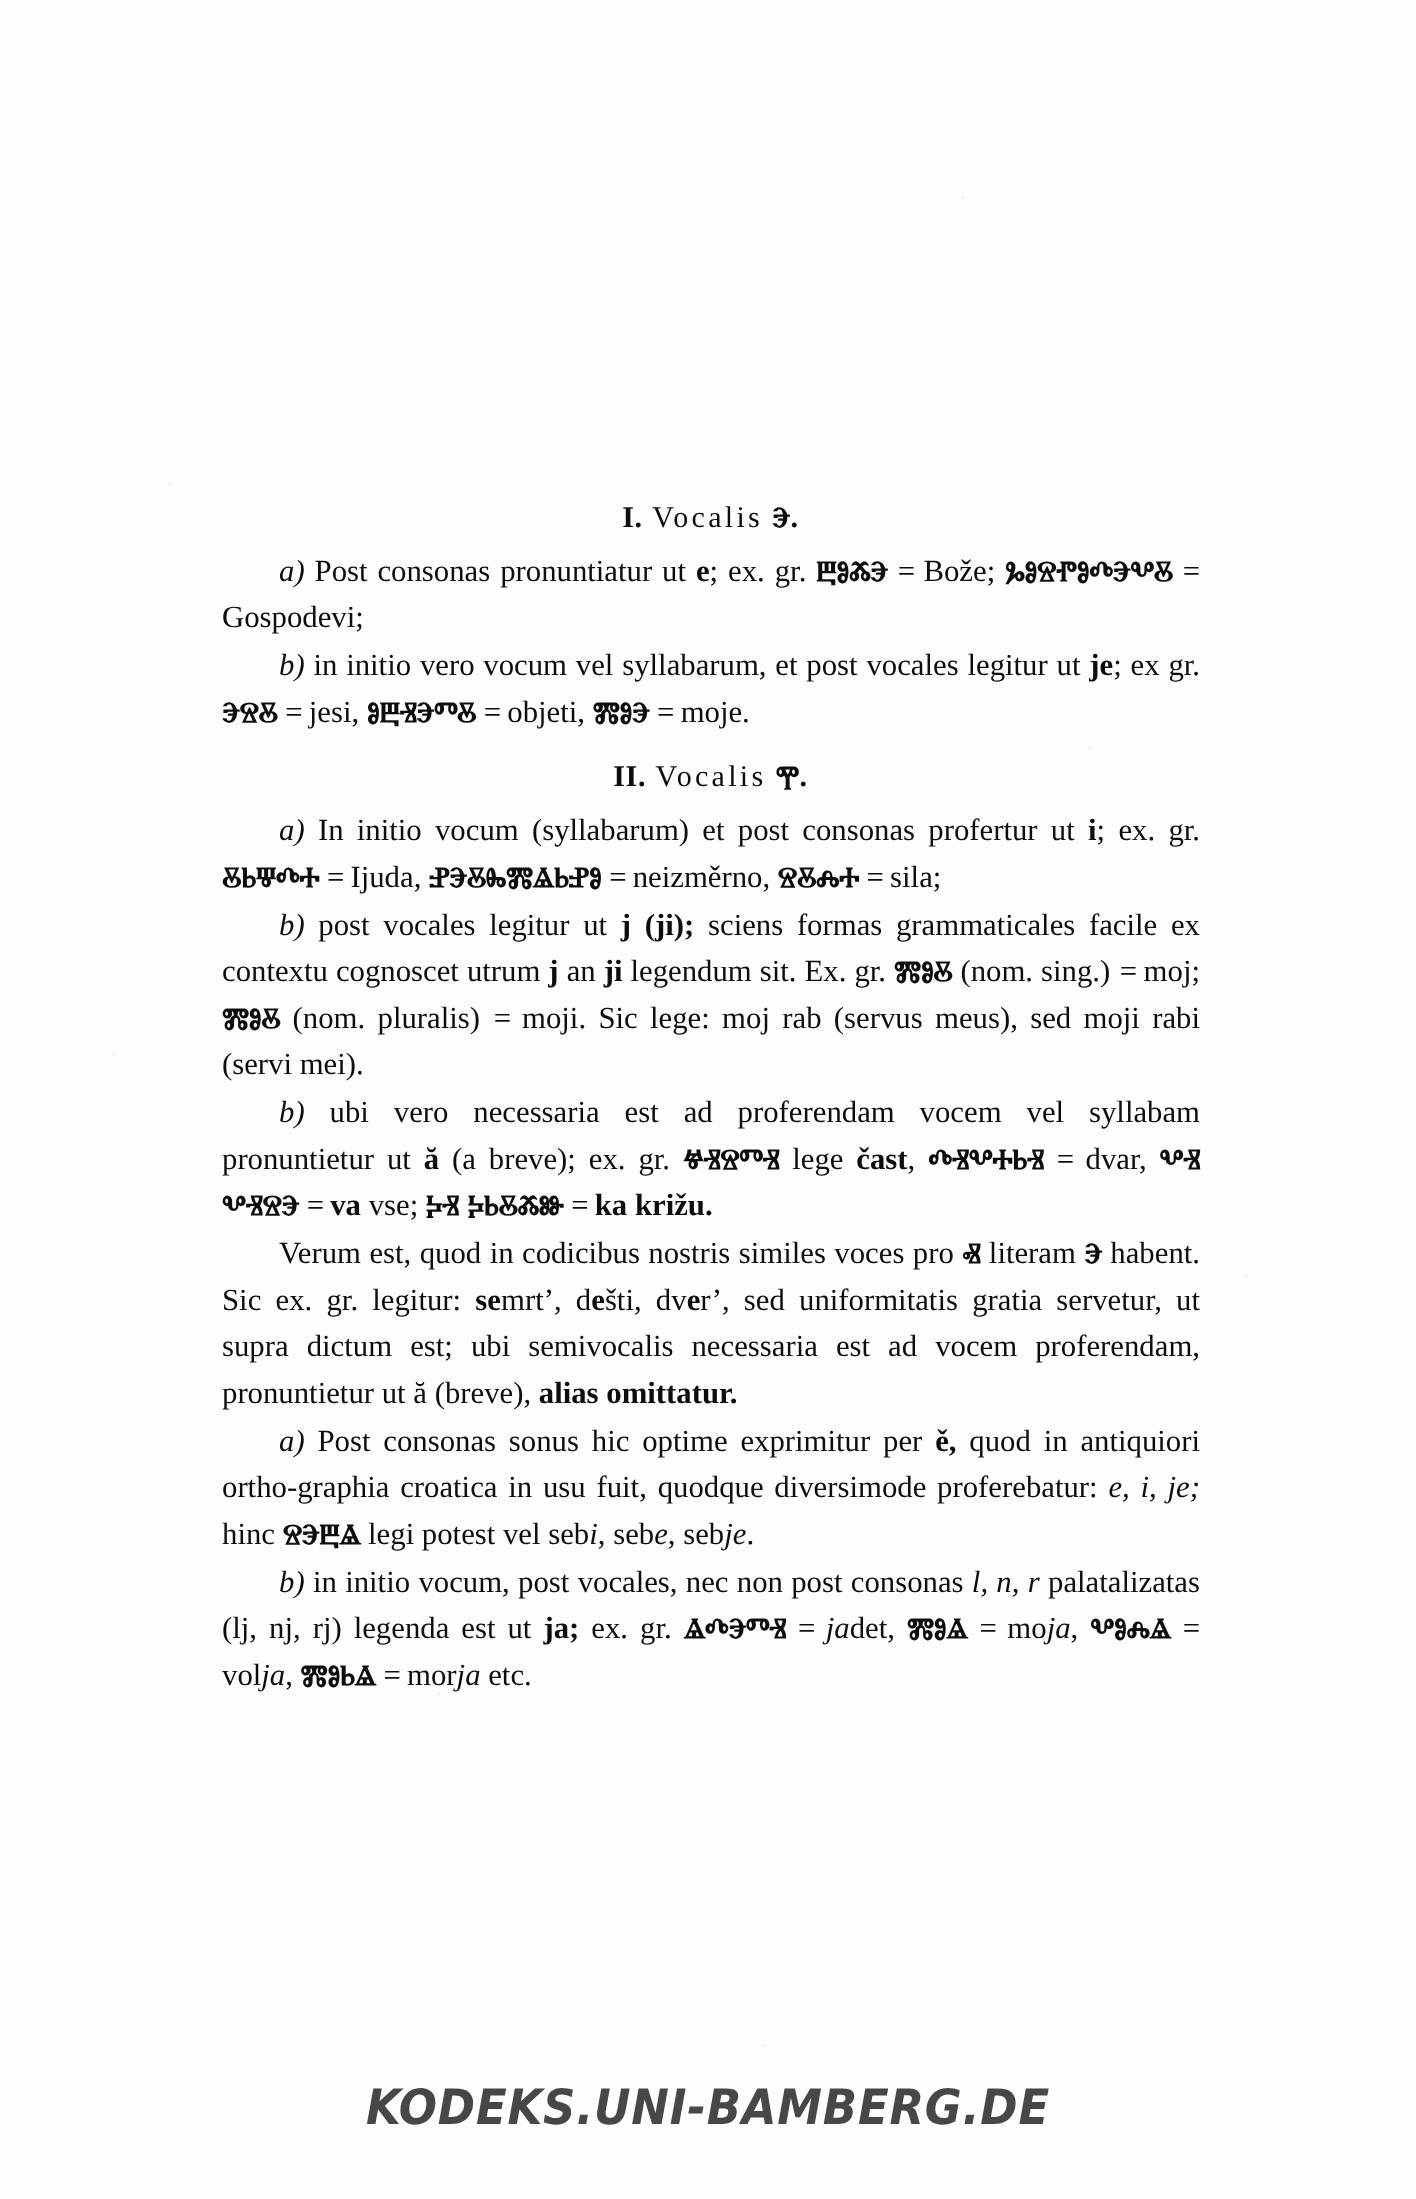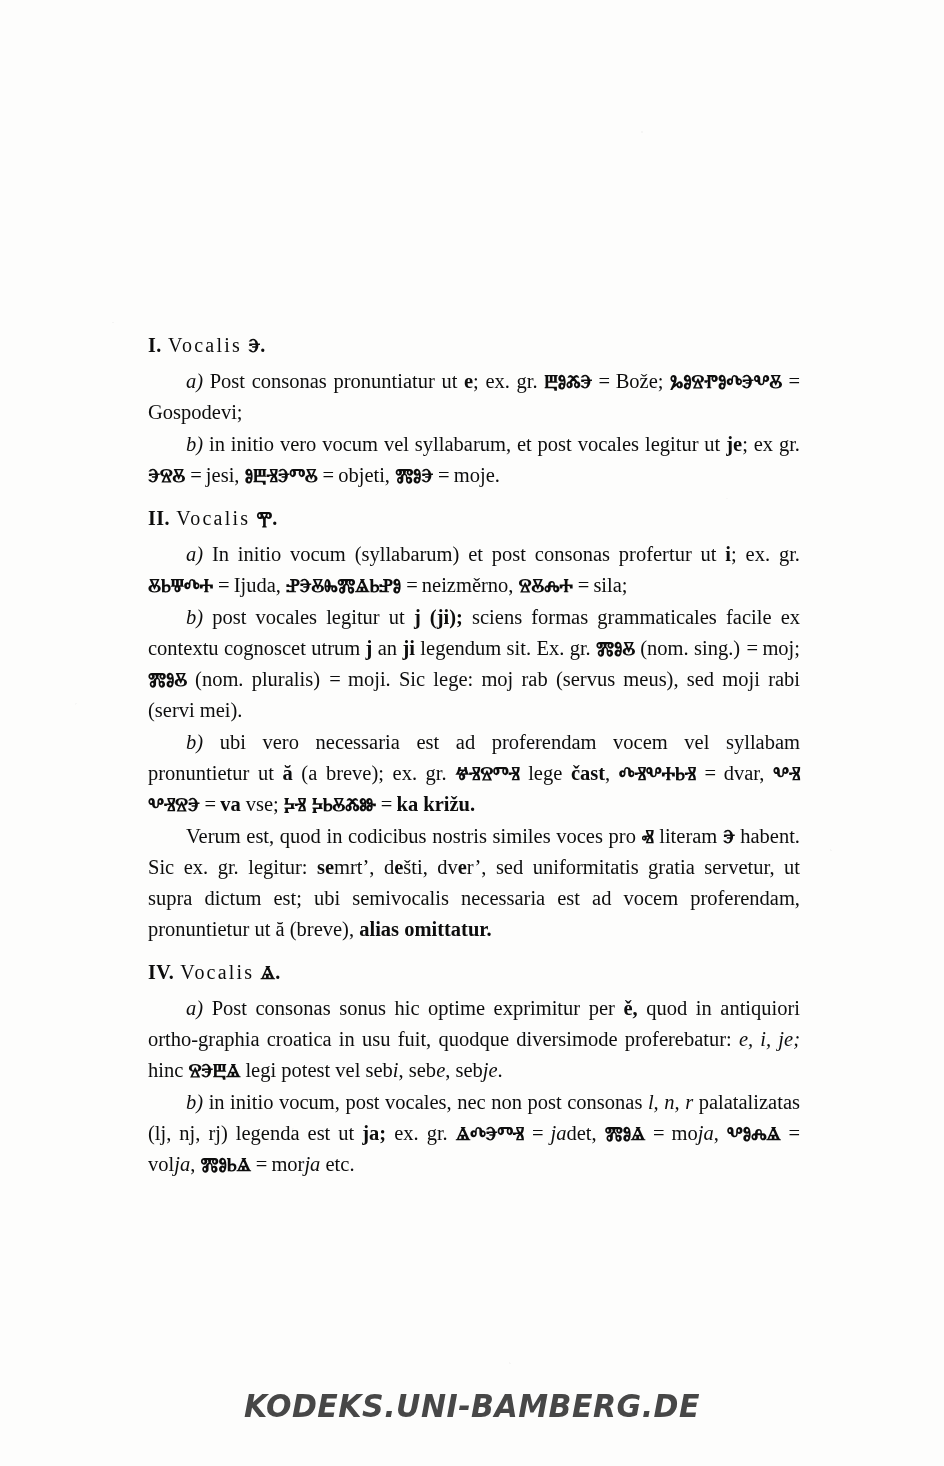--- a/index.html
+++ b/index.html
@@ -46,21 +46,21 @@
   .page-title {
     font-size: 27.5px;
     letter-spacing: 0.9px;
     text-align: center;
     white-space: nowrap;
     margin: 0 0 22px -4px;
     font-weight: 400;
   }
 
   .section-heading {
-    text-align: left;
+    text-align: center;
     font-size: 20px;
     font-weight: 700;
     letter-spacing: 1.2px;
     margin: 16px 0 9px 0;
   }
   .section-heading .roman {
     letter-spacing: 0.5px;
   }
   .section-heading .word {
     letter-spacing: 2.2px;
@@ -129,19 +129,18 @@
 
   <div id="sections">
       <div class="section-heading"><span class="roman">I.</span> <span class="word">Vocalis</span> <span class="glag">Ⰵ</span><span>.</span></div>
       <p class="para"><span class="indent"></span><i>a)</i> <span>Post consonas pronuntiatur ut </span><b>e</b><span>; ex. gr. </span><span class="glag">ⰁⰑⰆⰅ</span><span class="eq"> = </span><span>Bože; </span><span class="glag">ⰃⰑⰔⰒⰑⰄⰅⰂⰋ</span><span class="eq"> = </span><span>Gospodevi;</span></p>
       <p class="para"><span class="indent"></span><i>b)</i> <span>in initio vero vocum vel syllabarum, et post vocales legitur ut </span><b>je</b><span>; ex gr. </span><span class="glag">ⰅⰔⰋ</span><span class="eq"> = </span><span>jesi, </span><span class="glag">ⰑⰁⰠⰅⰕⰋ</span><span class="eq"> = </span><span>objeti, </span><span class="glag">ⰏⰑⰅ</span><span class="eq"> = </span><span>moje.</span></p>
       <div class="section-heading"><span class="roman">II.</span> <span class="word">Vocalis</span> <span class="glag">Ⰹ</span><span>.</span></div>
       <p class="para"><span class="indent"></span><i>a)</i> <span>In initio vocum (syllabarum) et post consonas profertur ut </span><b>i</b><span>; ex. gr. </span><span class="glag">ⰋⰓⰛⰄⰀ</span><span class="eq"> = </span><span>Ijuda, </span><span class="glag">ⰐⰅⰋⰈⰏⰡⰓⰐⰑ</span><span class="eq"> = </span><span>neizměrno, </span><span class="glag">ⰔⰋⰎⰀ</span><span class="eq"> = </span><span>sila;</span></p>
       <p class="para"><span class="indent"></span><i>b)</i> <span>post vocales legitur ut </span><b>j (ji);</b><span> sciens formas grammaticales facile ex contextu cognoscet utrum </span><b>j</b><span> an </span><b>ji</b><span> legendum sit. Ex. gr. </span><span class="glag">ⰏⰑⰋ</span><span> (nom. sing.) </span><span class="eq"> = </span><span>moj; </span><span class="glag">ⰏⰑⰋ</span><span> (nom. pluralis) </span><span class="eq"> = </span><span>moji. Sic lege: moj rab (servus meus), sed moji rabi (servi mei).</span></p>
       <p class="para"><span class="indent"></span><i>b)</i> <span>ubi vero necessaria est ad proferendam vocem vel syllabam pronuntietur ut </span><b>ă</b><span> (a breve); ex. gr. </span><span class="glag">ⰝⰠⰔⰕⰠ</span><span> lege </span><b>čast</b><span>, </span><span class="glag">ⰄⰠⰂⰀⰓⰠ</span><span class="eq"> = </span><span>dvar, </span><span class="glag">ⰂⰠ ⰂⰠⰔⰅ</span><span class="eq"> = </span><b>va</b><span> vse; </span><span class="glag">ⰍⰠ ⰍⰓⰋⰆⰖ</span><span class="eq"> = </span><b>ka križu.</b></p>
       <p class="para"><span class="indent"></span><span>Verum est, quod in codicibus nostris similes voces pro </span><span class="glag">Ⱏ</span><span> literam </span><span class="glag">Ⰵ</span><span> habent. Sic ex. gr. legitur: </span><b>se</b><span>mrt’, d</span><b>e</b><span>šti, dv</span><b>e</b><span>r’, sed uniformitatis gratia servetur, ut supra dictum est; ubi semivocalis necessaria est ad vocem proferendam, pronuntietur ut ă (breve), </span><b>alias omittatur.</b></p>
-      <div class="section-heading"><span class="roman">IV.</span> <span class="word">Vocalis</span> <span class="glag">Ⱑ</span><span>.</span></div>
       <p class="para"><span class="indent"></span><i>a)</i> <span>Post consonas sonus hic optime exprimitur per </span><b>ě,</b><span> quod in antiquiori ortho-graphia croatica in usu fuit, quodque diversimode proferebatur: </span><i>e, i, je;</i><span> hinc </span><span class="glag">ⰔⰅⰁⰡ</span><span> legi potest vel seb</span><i>i</i><span>, seb</span><i>e</i><span>, seb</span><i>je</i><span>.</span></p>
       <p class="para"><span class="indent"></span><i>b)</i> <span>in initio vocum, post vocales, nec non post consonas </span><i>l, n, r</i><span> palatalizatas (lj, nj, rj) legenda est ut </span><b>ja;</b><span> ex. gr. </span><span class="glag">ⰡⰄⰅⰕⰠ</span><span class="eq"> = </span><i>ja</i><span>det, </span><span class="glag">ⰏⰑⰡ</span><span class="eq"> = </span><span>mo</span><i>ja</i><span>, </span><span class="glag">ⰂⰑⰎⰡ</span><span class="eq"> = </span><span>vol</span><i>ja</i><span>, </span><span class="glag">ⰏⰑⰓⰡ</span><span class="eq"> = </span><span>mor</span><i>ja</i><span> etc.</span></p>
     </div>
 </div>
 
 <div class="watermark">KODEKS.UNI-BAMBERG.DE</div>
 
 </body></html>

